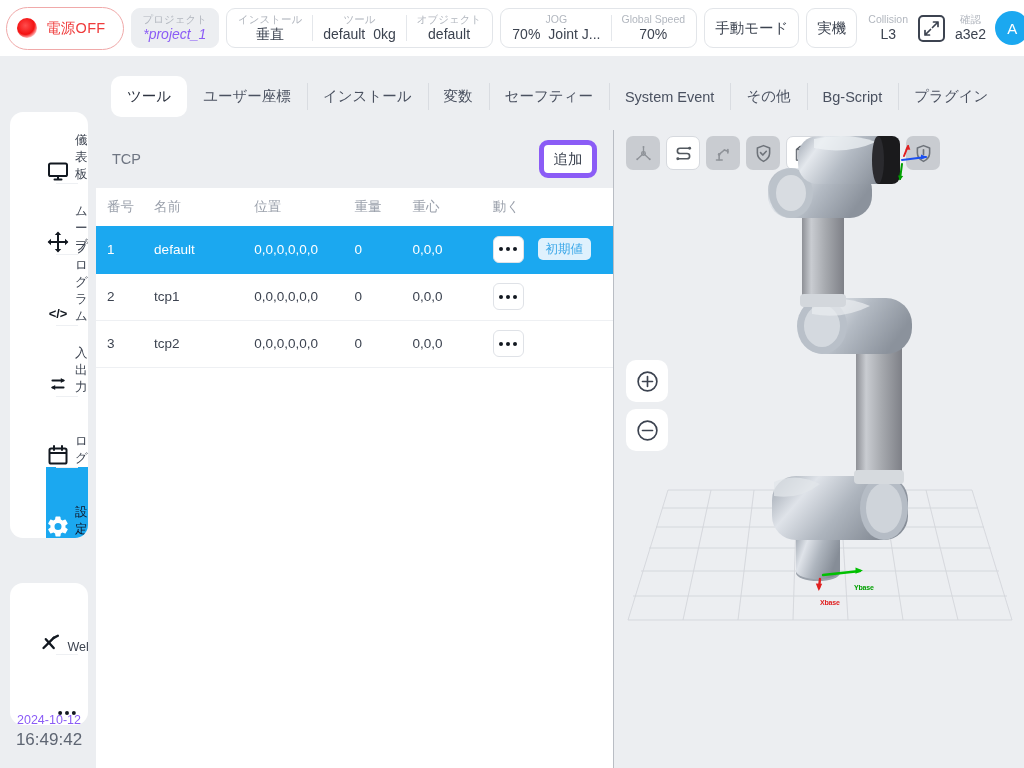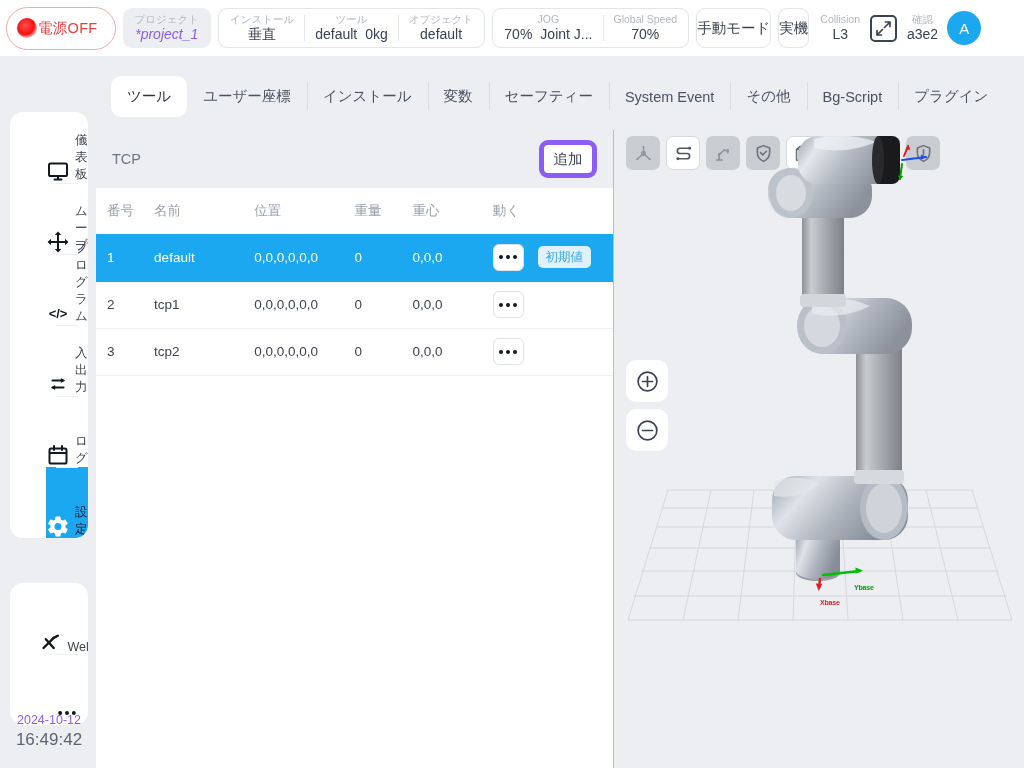--- a/index.html
+++ b/index.html
@@ -10,21 +10,21 @@
     overflow: hidden;
   }
 
   
   .topbar {
     position: absolute; left: 0; top: 0; width: 1024px; height: 56px;
     background: #ffffff; display: flex; align-items: center;
     padding: 0 6px; gap: 7px;
   }
   .power-btn {
-    display: flex; align-items: center; gap: 1px;
+    display: flex; align-items: center; gap: 9px;
     border: 1.5px solid #f0a9a9; border-radius: 22px;
     height: 43px; padding: 0 17px 0 10px; background: #fff;
     cursor: pointer; flex: none;
   }
   .power-dot {
     width: 20px; height: 20px; border-radius: 50%;
     background: radial-gradient(circle at 42% 38%, #ff4d4d 0%, #f31212 52%, rgba(255,60,60,0.38) 73%, rgba(255,90,90,0.06) 100%);
     flex: none;
   }
   .power-label { color: #ef3b3b; font-size: 14.5px; letter-spacing: .3px; white-space: nowrap; }
@@ -38,21 +38,21 @@
   .stack { display: flex; flex-direction: column; align-items: center; justify-content: center; line-height: 1.25; }
   .stk-top { font-size: 10.5px; color: #b2b7bf; white-space: nowrap; }
   .stk-bot { font-size: 14px; color: #3c4350; white-space: nowrap; }
   .stk-bot.ital { font-style: italic; color: #8b5cf6; }
   .vdiv { width: 1px; height: 26px; background: #e4e7eb; margin: 0 10px; flex: none; }
   .inline-pair { display: flex; align-items: baseline; gap: 8px; }
 
   .btn-plain {
     border: 1px solid #e2e5e9; border-radius: 9px; height: 40px;
     display: flex; align-items: center; justify-content: center;
-    background: #fff; padding: 0 0; font-size: 14.5px; color: #3c4350;
+    background: #fff; padding: 0 10px; font-size: 14.5px; color: #3c4350;
     cursor: pointer; white-space: nowrap; flex: none;
   }
   .collision-box { display: flex; flex-direction: column; align-items: center; line-height: 1.25; margin-left: 4px; flex: none; }
   .expand-ico {
     width: 27px; height: 27px; border: 2px solid #3c4350; border-radius: 5px;
     display: flex; align-items: center; justify-content: center; flex: none;
     margin-left: 3px; cursor: pointer; position: relative;
   }
   .confirm-box { display: flex; flex-direction: column; align-items: center; line-height: 1.25; margin-left: 3px; flex: none; }
   .avatar {
@@ -121,21 +121,21 @@
   }
   .panel-title { font-size: 14.5px; color: #6e7582; }
   .add-btn {
     height: 38px; min-width: 58px; background: #fff; border: 5px solid #8b5cf6;
     border-radius: 9px; font-size: 14.5px; color: #3c4350;
     display: flex; align-items: center; justify-content: center; cursor: pointer;
   }
   table.tcp { width: 100%; border-collapse: collapse; table-layout: fixed; }
   table.tcp th {
     font-size: 13.5px; color: #9aa0ab; font-weight: normal; text-align: left;
-    height: 46px; padding: 0; vertical-align: middle;
+    height: 38px; padding: 0; vertical-align: middle;
   }
   table.tcp td {
     font-size: 13.5px; color: #3c4350; height: 47px; padding: 0;
     vertical-align: middle; border-bottom: 1px solid #eef0f3;
   }
   tr.sel td { background: #1ba8f0; color: #fff; border-bottom-color: #1ba8f0; }
   .c-no   { width: 58px; padding-left: 11px !important; }
   .c-name { width: 100px; }
   .c-pos  { width: 100px; }
   .c-w    { width: 58px; }

